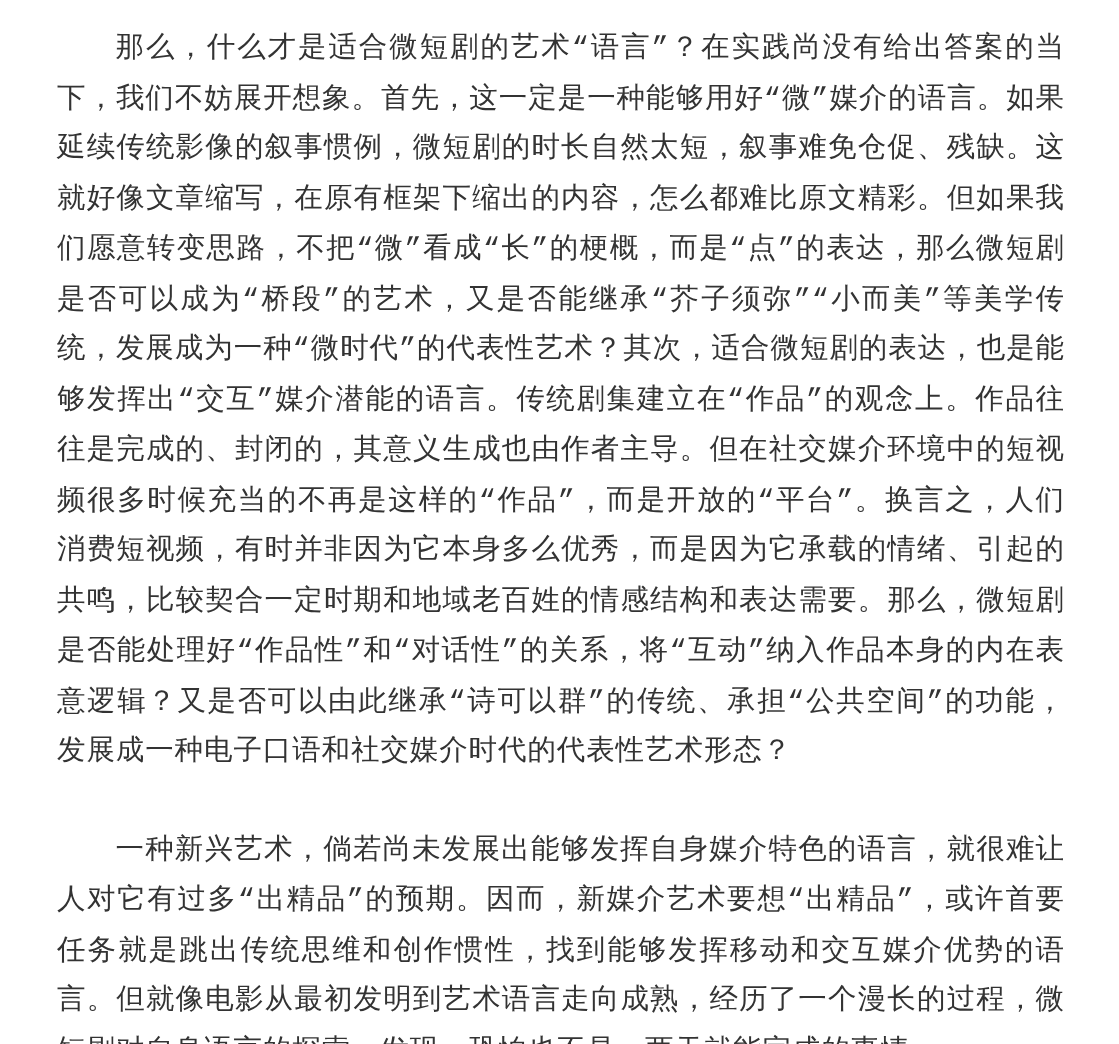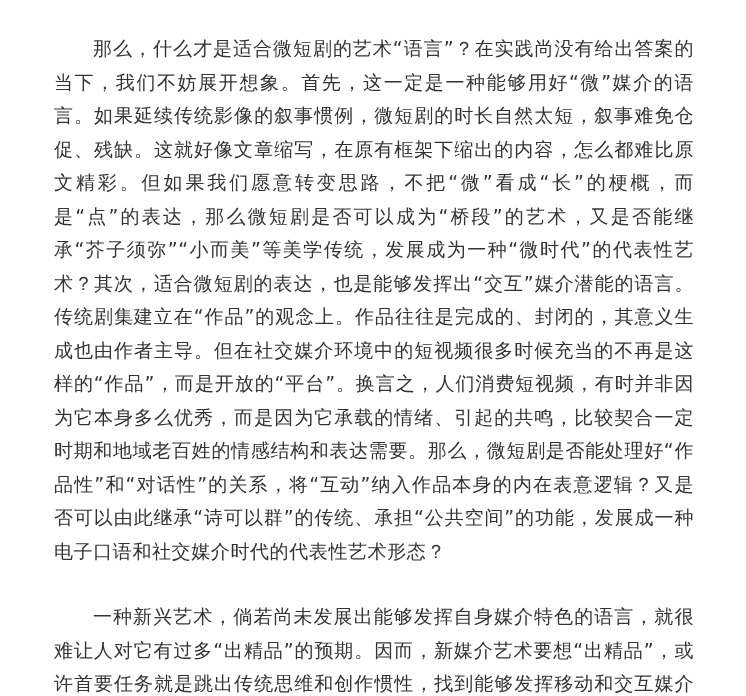--- a/index.html
+++ b/index.html
@@ -18,24 +18,25 @@
       left: 38px;
       top: 16px;
       width: 672px;
       color: #333333;
       font-family: "DejaVu Sans", "Liberation Sans", sans-serif;
       font-size: 19px;
       line-height: 33.5px;
       letter-spacing: 0.6px;
     }
     .para {
-      margin: 16px;
+      margin: 0;
       text-indent: 39px;
       text-align: justify;
       word-break: break-all;
+      font-family: Liberation Mono, monospace;
     }
     .para + .para {
       margin-top: 32px;
     }
   </style>
 </head>
 <body>
 
 <div class="article">
   <p class="para">那么，什么才是适合微短剧的艺术“语言”？在实践尚没有给出答案的当下，我们不妨展开想象。首先，这一定是一种能够用好“微”媒介的语言。如果延续传统影像的叙事惯例，微短剧的时长自然太短，叙事难免仓促、残缺。这就好像文章缩写，在原有框架下缩出的内容，怎么都难比原文精彩。但如果我们愿意转变思路，不把“微”看成“长”的梗概，而是“点”的表达，那么微短剧是否可以成为“桥段”的艺术，又是否能继承“芥子须弥”“小而美”等美学传统，发展成为一种“微时代”的代表性艺术？其次，适合微短剧的表达，也是能够发挥出“交互”媒介潜能的语言。传统剧集建立在“作品”的观念上。作品往往是完成的、封闭的，其意义生成也由作者主导。但在社交媒介环境中的短视频很多时候充当的不再是这样的“作品”，而是开放的“平台”。换言之，人们消费短视频，有时并非因为它本身多么优秀，而是因为它承载的情绪、引起的共鸣，比较契合一定时期和地域老百姓的情感结构和表达需要。那么，微短剧是否能处理好“作品性”和“对话性”的关系，将“互动”纳入作品本身的内在表意逻辑？又是否可以由此继承“诗可以群”的传统、承担“公共空间”的功能，发展成一种电子口语和社交媒介时代的代表性艺术形态？</p>

